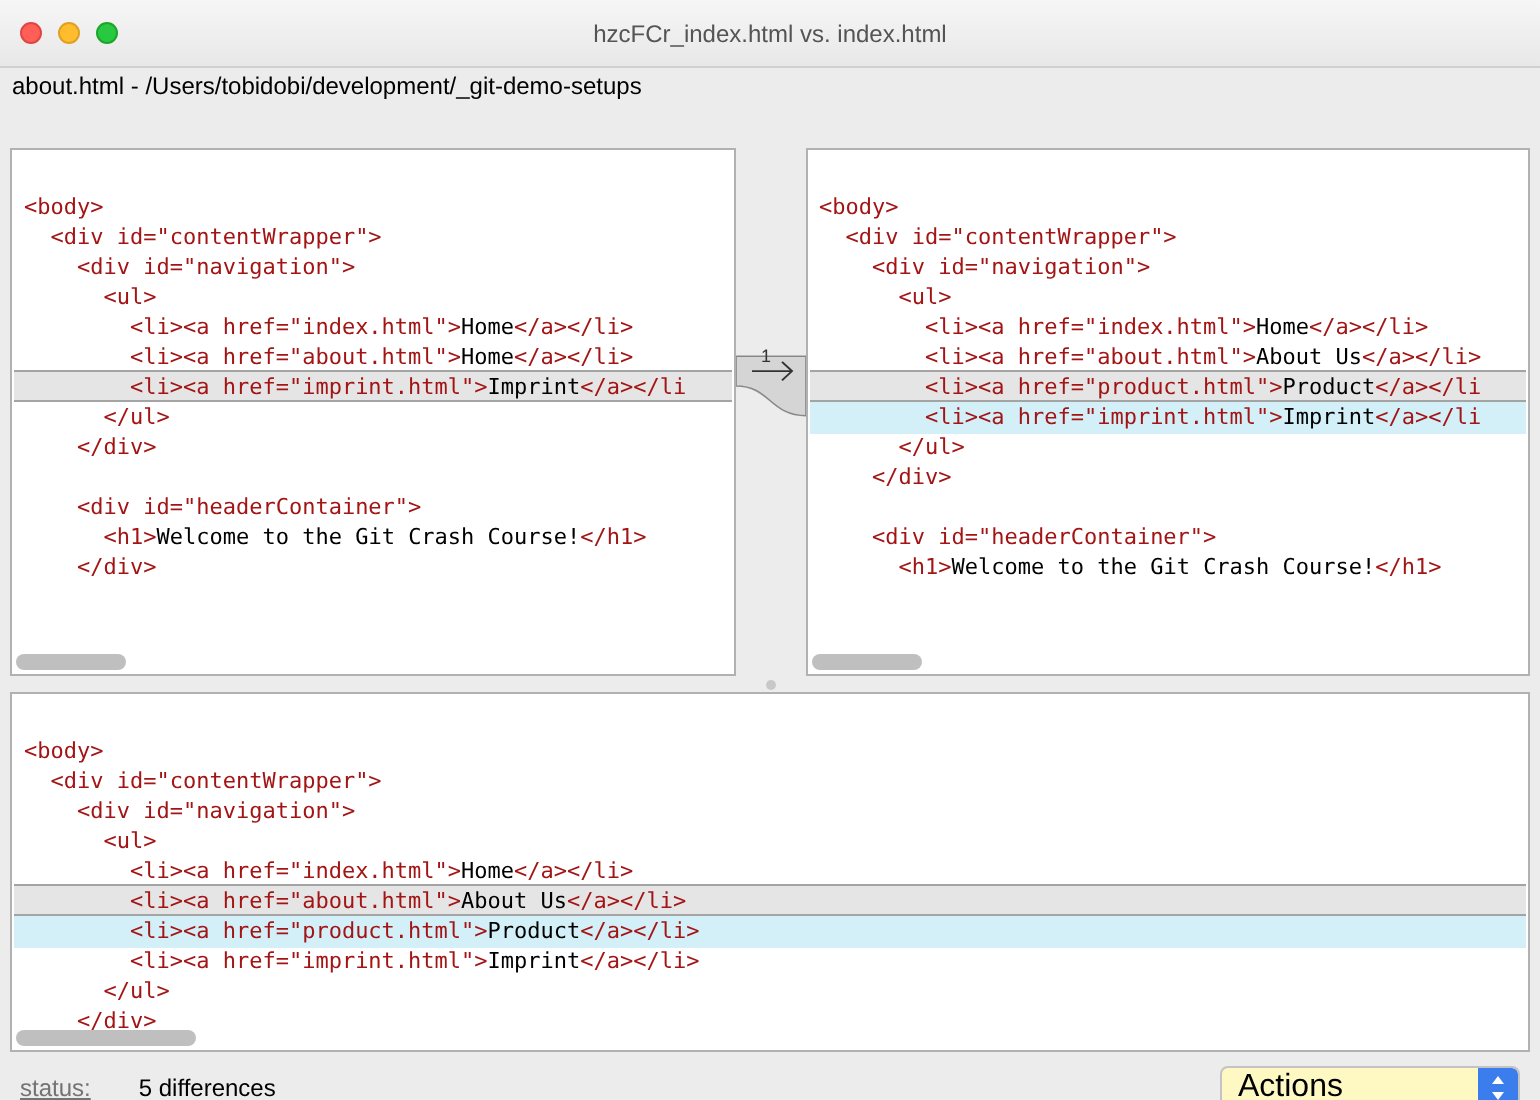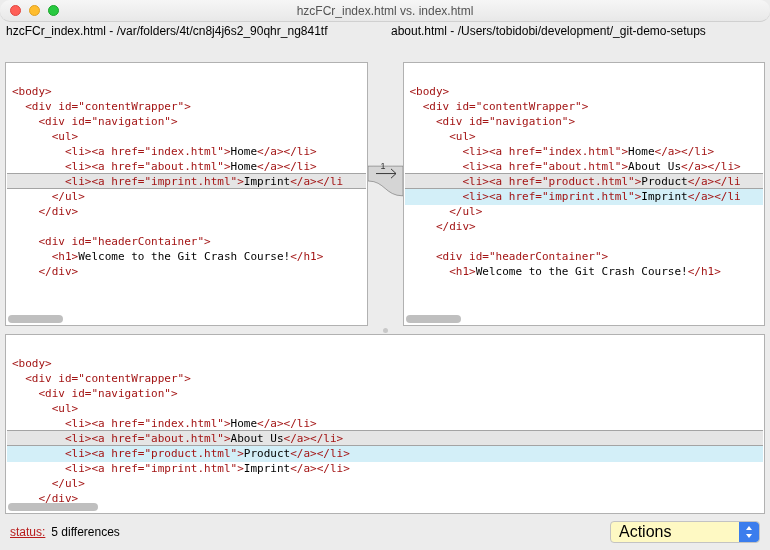--- a/index.html
+++ b/index.html
@@ -7,27 +7,26 @@
   body {
     font-family: -apple-system, BlinkMacSystemFont, "Helvetica Neue", Arial, sans-serif;
     font-size: 12px;
     background: #ececec;
     width: 770px;
     height: 550px;
     overflow: hidden;
     color: #000;
   }
   .titlebar {
-    height: 22px;
+    height: 34px;
     background: linear-gradient(#f6f6f6, #e8e8e8);
     border-bottom: 1px solid #d0d0d0;
     display: flex;
     align-items: center;
     position: relative;
-    border-radius: 10px;
   }
   .traffic {
     display: flex;
     gap: 8px;
     padding-left: 10px;
     position: absolute;
     left: 0;
   }
   .traffic span {
     width: 11px; height: 11px; border-radius: 50%;
@@ -145,21 +144,21 @@
     z-index: 2;
   }
   .merged .hl-row { left: 1px; right: 1px; }
   .merged .scrollbar-h { width: 90px; }
   .statusbar {
     display: flex;
     align-items: center;
     height: 36px;
     padding: 0 10px;
   }
-  .statusbar .status-label { color: #b91c1c; margin-right: 6px; text-decoration: underline; }
+  .statusbar .status-label { color: #737373; margin-right: 24px; text-decoration: underline; }
   .statusbar .spacer { flex: 1; }
   .select {
     width: 150px;
     height: 22px;
     background: #fef9c3;
     border: 1px solid #c3c3c3;
     border-radius: 4px;
     display: flex;
     align-items: center;
     padding: 0 0 0 8px;
@@ -183,21 +182,20 @@
 <div class="titlebar">
   <div class="traffic">
     <span class="tl-close"></span>
     <span class="tl-min"></span>
     <span class="tl-max"></span>
   </div>
   <div class="title">hzcFCr_index.html vs. index.html</div>
 </div>
 
 <div class="pathbar">
-  <div class="left">hzcFCr_index.html - /var/folders/4t/cn8j4j6s2_90qhr_ng841tf</div>
   <div class="right">about.html - /Users/tobidobi/development/_git-demo-setups</div>
 </div>
 
 <div class="diff-area">
 
   <div class="panel">
     <div class="hl-row hl-grey" style="top:110px;"></div>
     <div class="code">
 <span class="t">&lt;body&gt;</span>
 <span class="t">  &lt;div id="contentWrapper"&gt;</span>

